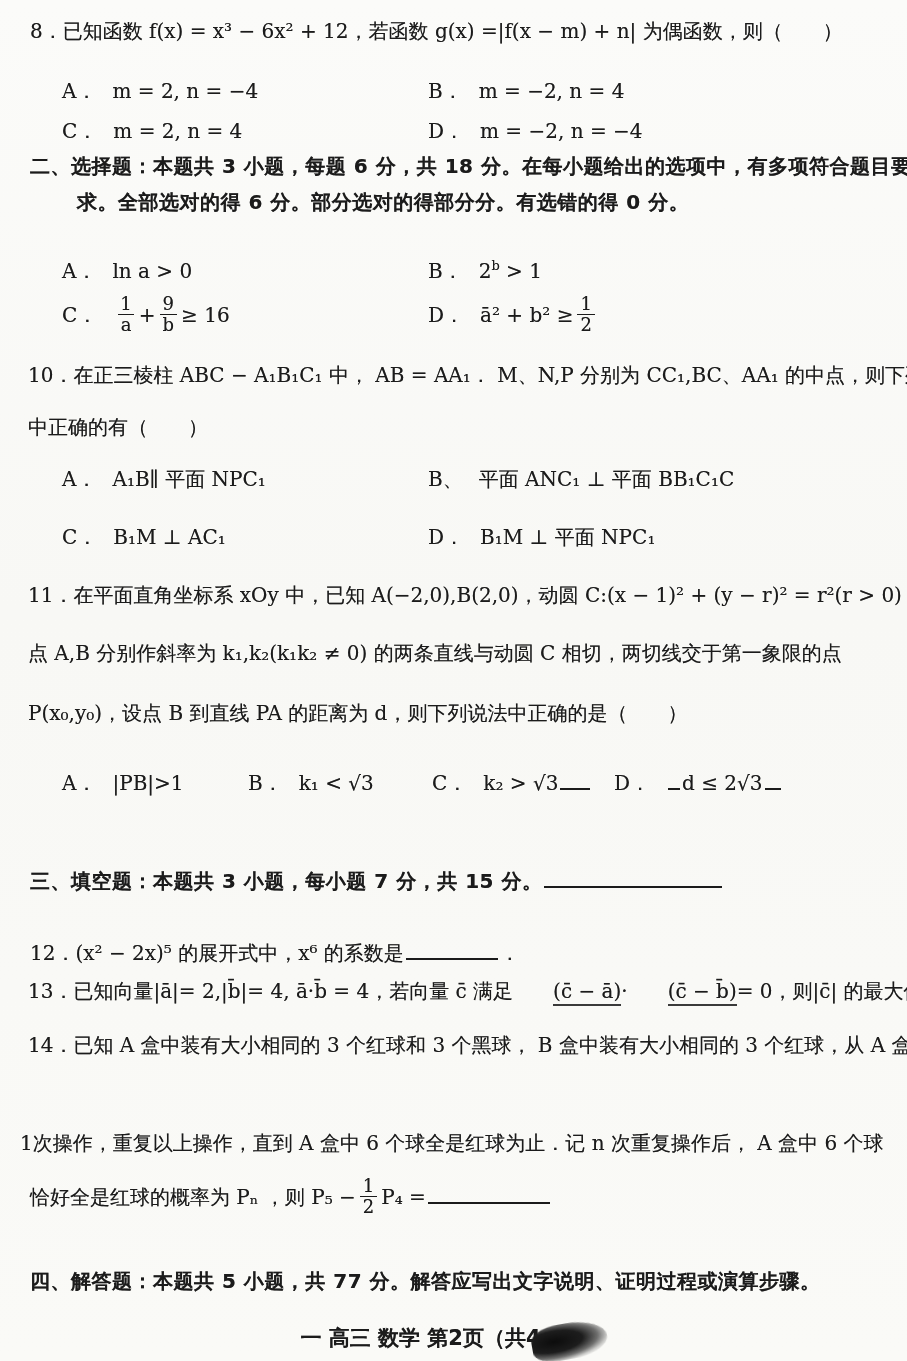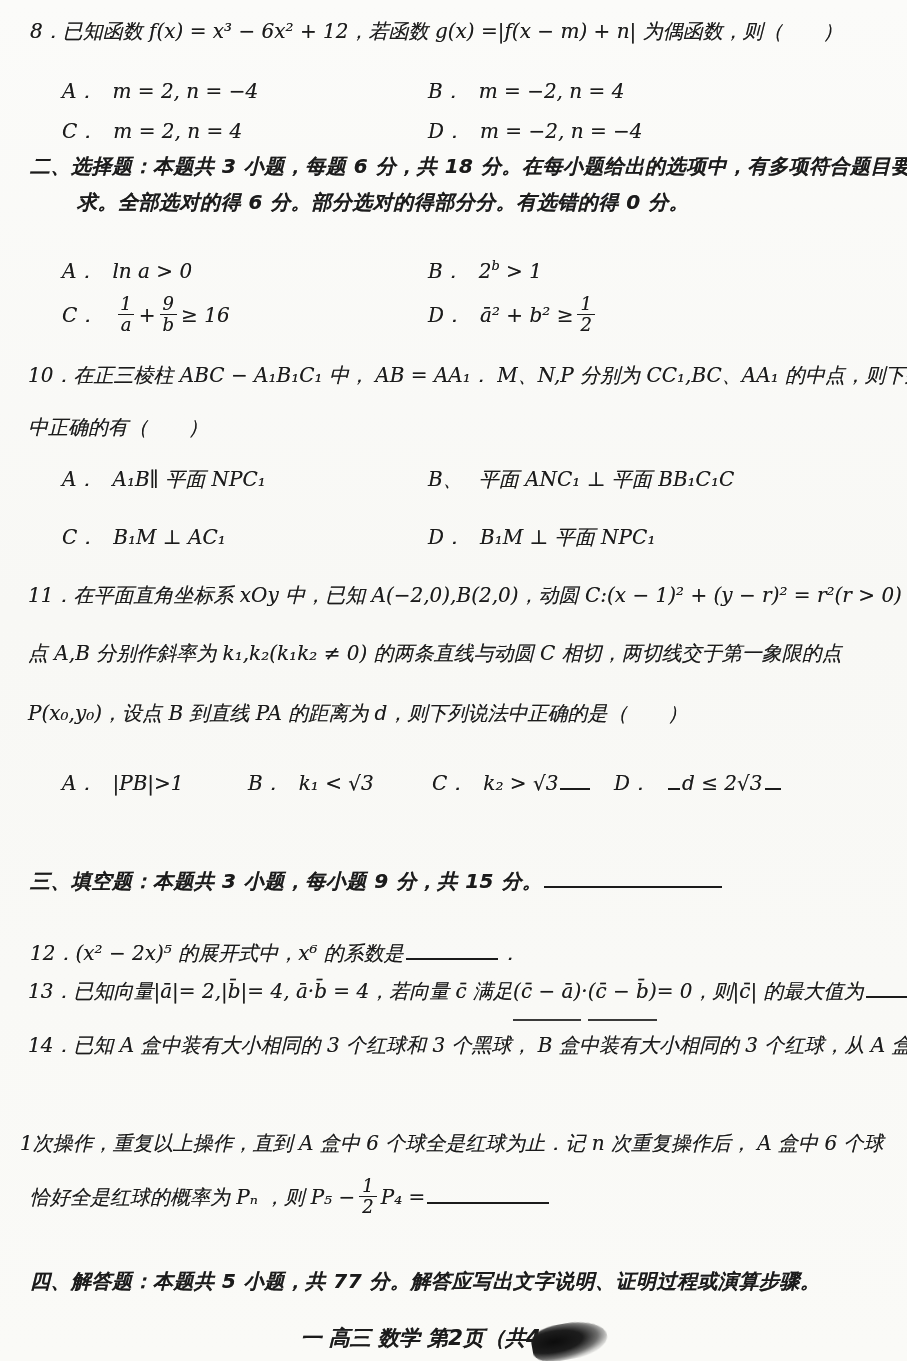--- a/index.html
+++ b/index.html
@@ -11,42 +11,41 @@
   .page{
     position:relative;
     width:907px;height:1361px;
     margin:0 auto;
     background:linear-gradient(180deg,#fbfbf9 0%,#f8f8f5 45%,#fafaf7 100%);
     color:var(--ink);
     font-family:"DejaVu Serif","DejaVu Sans","Liberation Serif",serif;
     font-size:20px;
     overflow:hidden;
     text-shadow:0 0 .5px rgba(20,20,20,.55);
-    font-style:italic;
   }
   .abs{position:absolute;white-space:nowrap;}
   .hdr{
     font-weight:700;
     font-family:"DejaVu Sans","Liberation Sans",sans-serif;
     letter-spacing:.5px;
   }
   .cell{display:inline-block;width:366px;}
   .lbl{display:inline-block;margin-right:16px;}
   .frac{
     display:inline-flex;flex-direction:column;align-items:center;
     vertical-align:middle;line-height:1.1;font-size:18px;margin:0 4px;
     transform:translateY(-2px);
   }
   .frac .fn{padding:0 3px;}
   .frac .fd{border-top:1.7px solid currentColor;padding:0 3px;}
   .blank{
     display:inline-block;border-bottom:2px solid currentColor;
     height:3px;vertical-align:baseline;margin:0 2px;
   }
-  .uline{border-bottom:2px solid rgba(25,25,25,.85);padding-bottom:16px;}
+  .uline{border-bottom:2px solid rgba(25,25,25,.85);padding-bottom:1px;margin-left:40px;}
   sup{font-size:13px;}
   .optrow .pt{position:absolute;top:8px;}
   .footer{
     position:absolute;top:1320px;left:0;right:0;
     display:flex;justify-content:center;align-items:center;gap:4px;
     font-weight:700;font-size:21px;
     font-family:"DejaVu Sans","Liberation Sans",sans-serif;
   }
   .smudge{
     width:76px;height:36px;margin-left:-14px;
@@ -100,21 +99,21 @@
   <div class="abs" style="top:582px;left:28px">11．在平面直角坐标系 xOy 中，已知 A(−2,0),B(2,0)，动圆 C:(x − 1)² + (y − r)² = r²(r &gt; 0)，过</div>
   <div class="abs" style="top:640px;left:28px">点 A,B 分别作斜率为 k₁,k₂(k₁k₂ ≠ 0) 的两条直线与动圆 C 相切，两切线交于第一象限的点</div>
   <div class="abs" style="top:700px;left:28px">P(x₀,y₀)，设点 B 到直线 PA 的距离为 d，则下列说法中正确的是（　　）</div>
   <div class="abs optrow" style="top:762px;left:62px;width:820px;height:30px">
     <span class="pt" style="left:0"><span class="lbl">A．</span><span>|PB|&gt;1</span></span>
     <span class="pt" style="left:186px"><span class="lbl">B．</span><span>k₁ &lt; √3</span></span>
     <span class="pt" style="left:370px"><span class="lbl">C．</span><span>k₂ &gt; √3</span><span class="blank" style="width:30px"></span></span>
     <span class="pt" style="left:552px"><span class="lbl">D．</span><span class="blank" style="width:12px"></span><span>d ≤ 2√3</span><span class="blank" style="width:16px"></span></span>
   </div>
 
-  <div class="abs hdr" style="top:868px;left:30px"><span>三、填空题：本题共 3 小题，每小题 9 分，共 15 分。</span><span class="blank" style="width:178px"></span></div>
+  <div class="abs hdr" style="top:868px;left:30px"><span>三、填空题：本题共 3 小题，每小题 7 分，共 15 分。</span><span class="blank" style="width:178px"></span></div>
 
   <div class="abs" style="top:940px;left:30px"><span>12．(x² − 2x)⁵ 的展开式中，x⁶ 的系数是</span><span class="blank" style="width:92px"></span><span>．</span></div>
 
   <div class="abs" style="top:978px;left:28px"><span>13．已知向量|ā|= 2,|b̄|= 4, ā·b̄ = 4，若向量 c̄ 满足</span><span class="uline">(c̄ − ā)</span><span>·</span><span class="uline">(c̄ − b̄)</span><span>= 0，则|c̄| 的最大值为</span><span class="blank" style="width:44px"></span></div>
 
   <div class="abs" style="top:1032px;left:28px">14．已知 A 盒中装有大小相同的 3 个红球和 3 个黑球，  B 盒中装有大小相同的 3 个红球，从 A 盒</div>
   <div class="abs" style="top:1130px;left:20px">1次操作，重复以上操作，直到 A 盒中 6 个球全是红球为止．记 n 次重复操作后，  A 盒中 6 个球</div>
   <div class="abs" style="top:1178px;left:30px"><span>恰好全是红球的概率为 Pₙ ，则 P₅ −</span><span class="frac">
         <span class="fn">1</span>
         <span class="fd">2</span>

